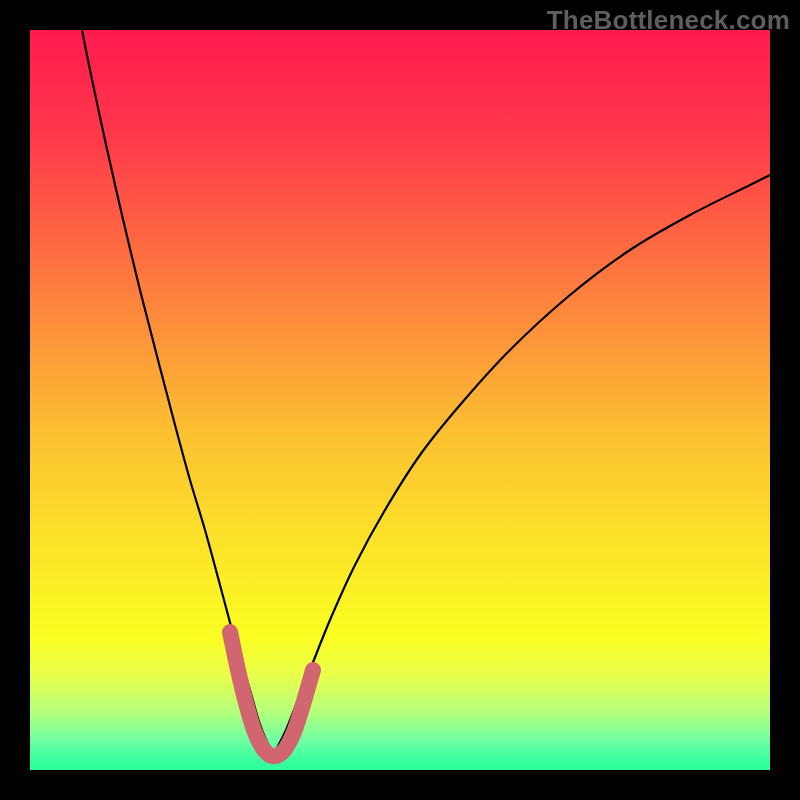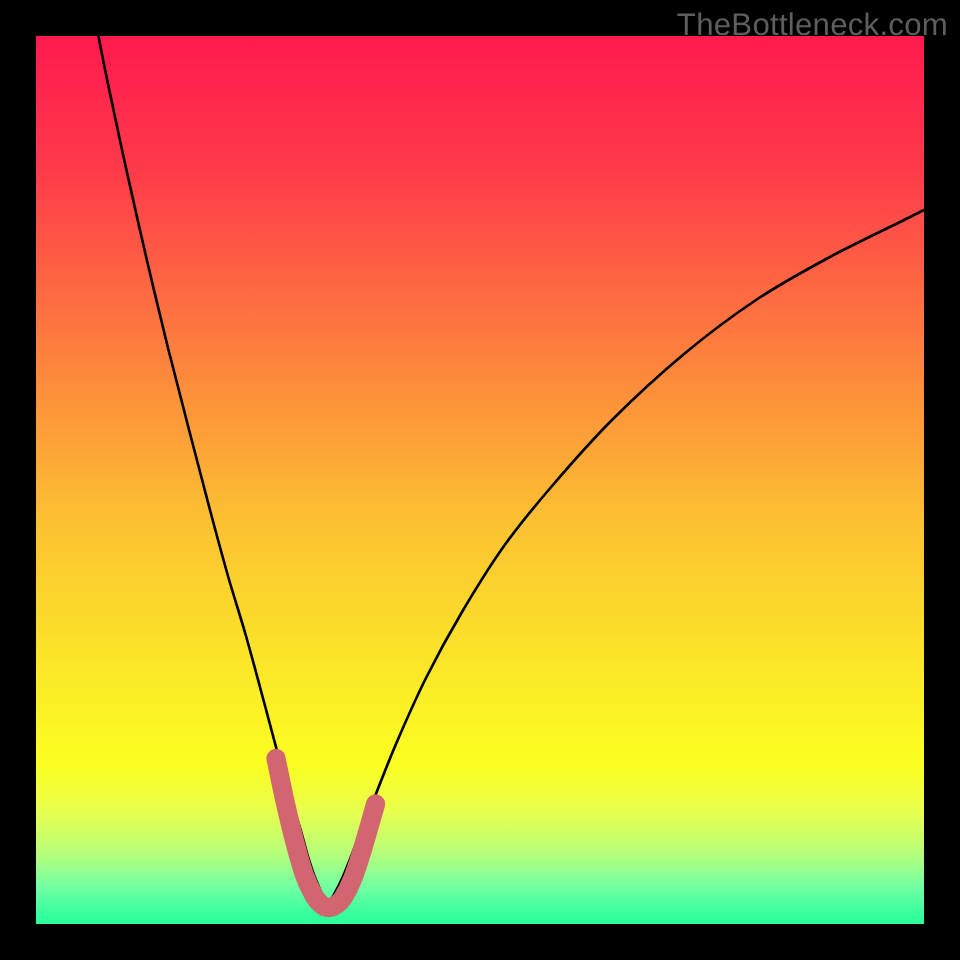--- a/index.html
+++ b/index.html
@@ -26,21 +26,21 @@
     width: 740px;
     height: 740px;
   }
   .watermark {
     position: absolute;
     top: 5px;
     right: 10px;
     color: #5e5e5e;
     font-size: 26px;
     letter-spacing: 0.2px;
-    font-weight: 400;
+    font-weight: 700;
   }
   svg.curve {
     position: absolute;
     left: 0;
     top: 0;
     width: 740px;
     height: 740px;
   }
 </style>
 </head>

